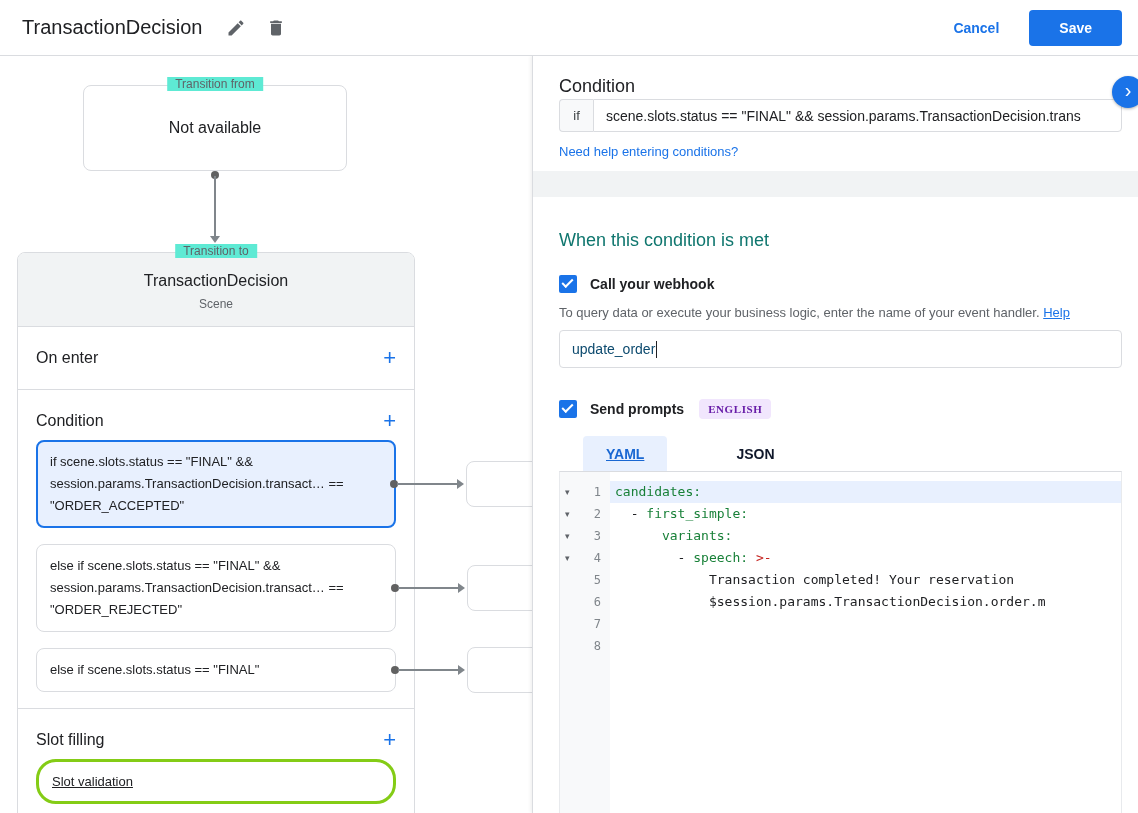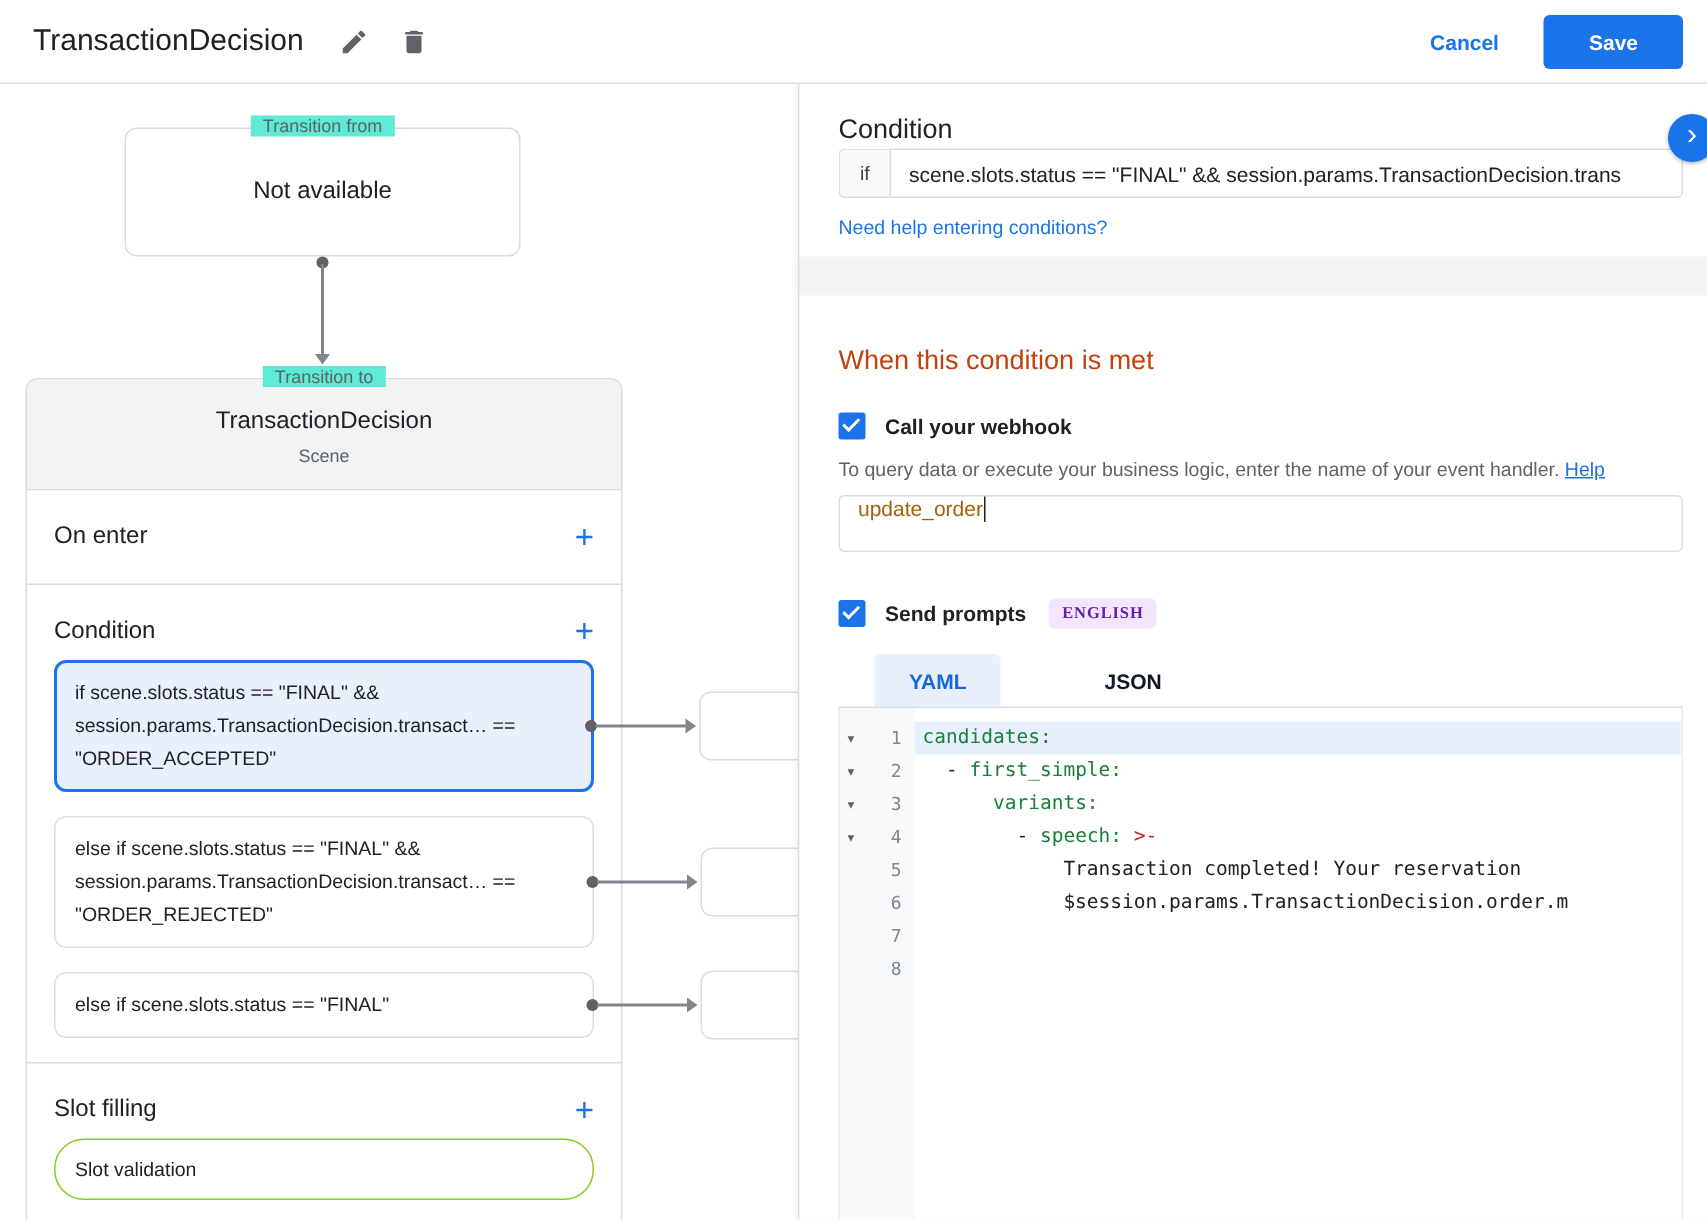--- a/index.html
+++ b/index.html
@@ -94,22 +94,22 @@
     position:absolute; left:63px; top:-1px; width:0; height:0;
     border-top:5px solid transparent; border-bottom:5px solid transparent;
     border-left:7px solid #80868b;
   }
   .card-stub {
     position:absolute; left:100%; margin-left:72px; top:50%; transform:translateY(-50%);
     width:78px; height:46px; background:#fff; border:1px solid #dadce0; border-radius:8px;
   }
 
   .slot-card {
-    margin:0 18px 16px; border:1px solid #84cc16; border-radius:20px; background:#fff;
-    padding:12px 13px; font-size:13px; color:#202124; cursor:pointer;
+    margin:0 18px 16px; border:3px solid #84cc16; border-radius:20px; background:#fff;
+    padding:12px 13px; font-size:13px; color:#202124; cursor:pointer;text-decoration:underline;
   }
 
   
   .panel {
     position:absolute; top:0; left:532px; right:0; bottom:0; background:#f1f3f4;
     border-left:1px solid #dadce0; box-shadow:-1px 0 4px rgba(0,0,0,.08);
     z-index:3; display:flex; flex-direction:column;
   }
   .panel-top { background:#fff; padding:20px 16px 12px 26px; position:relative; }
   .panel-title { font-size:18px; font-weight:400; color:#202124; }
@@ -128,21 +128,21 @@
   .cond-input {
     flex:1; border:1px solid #dadce0; border-radius:0 4px 4px 0; padding:0 12px;
     font-size:14px; color:#202124; font-family:inherit; outline:none; min-width:0;
   }
   .help-q { display:inline-block; margin-top:12px; color:#1a73e8; font-size:13px; text-decoration:none; cursor:pointer; }
 
   .panel-bottom {
     background:#fff; margin-top:26px; flex:1; padding:33px 16px 0 26px;
     display:flex; flex-direction:column; min-height:0;
   }
-  .h2 { font-size:18px; font-weight:400; color:#c2410c; }
+  .h2 { font-size:18px; font-weight:400; color:#0f766e; }
 
   .check-row { display:flex; align-items:center; margin-top:24px; }
   .check-row.prompts { margin-top:31px; }
   .checkbox {
     width:18px; height:18px; background:#1a73e8; border-radius:2px; position:relative;
     flex:none; cursor:pointer;
   }
   .checkbox::after {
     content:""; position:absolute; left:3px; top:4px; width:9px; height:4px;
     border-left:2px solid #fff; border-bottom:2px solid #fff; transform:rotate(-45deg);
@@ -151,32 +151,32 @@
   .badge {
     margin-left:15px; background:#f1e6fd; color:#681da8; font-size:11px; font-weight:700;
     letter-spacing:.6px; padding:4px 9px; border-radius:4px;font-family:Liberation Serif, serif;
   }
 
   .desc { margin-top:10px; font-size:13px; color:#5f6368; line-height:19px; max-width:560px; }
   .help-link { color:#1a73e8; text-decoration:underline; cursor:pointer; }
 
   .text-field {
     margin-top:8px; height:38px; border:1px solid #dadce0; border-radius:4px;
-    display:flex; align-items:flex-start; padding:0 12px; font-size:14px; color:#a16207; cursor:text;
+    display:flex; align-items:center; padding:0 12px; font-size:14px; color:#0c4a6e; cursor:text;
   }
   .caret { width:1px; height:17px; background:#202124; margin-left:1px; animation:blink 1s step-end infinite; }
   @keyframes blink { 50% { opacity:0; } }
 
   .tabs { display:flex; margin-top:17px; padding-left:24px; }
   .tab {
     height:35px; padding:0 23px; display:flex; align-items:center; font-size:14px;
     color:#0f172a; cursor:pointer; font-weight:700; border-radius:4px 4px 0 0;
   }
   .tab + .tab { margin-left:46px; }
-  .tab.active { background:#e8f0fe; color:#1967d2; }
+  .tab.active { background:#e8f0fe; color:#1967d2;text-decoration:underline; }
 
   .editor {
     flex:1; display:flex; border:1px solid #e8eaed; border-top:1px solid #dadce0;
     border-bottom:none; overflow:hidden; min-height:0;
   }
   .gutter-col { width:50px; background:#f8f9fa; padding-top:9px; flex:none; }
   .g-row { height:22px; line-height:22px; display:flex; align-items:center; padding:0 9px 0 5px; }
   .fold { width:12px; font-size:9px; color:#5f6368; cursor:pointer; flex:none; }
   .lnum {
     flex:1; text-align:right; font-family:"DejaVu Sans Mono",monospace;

